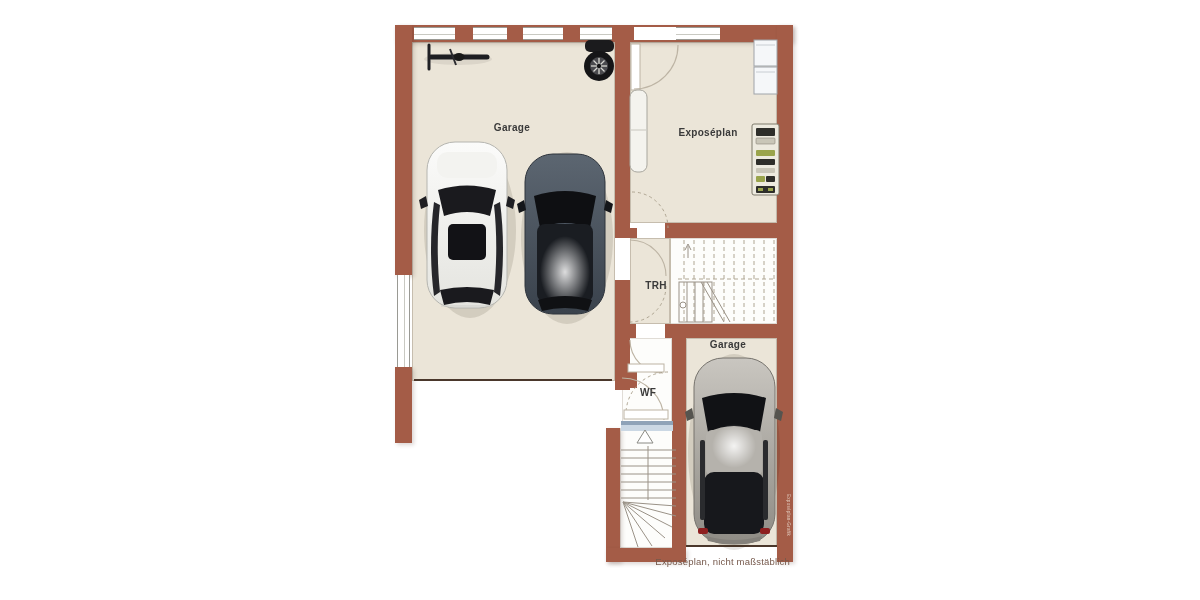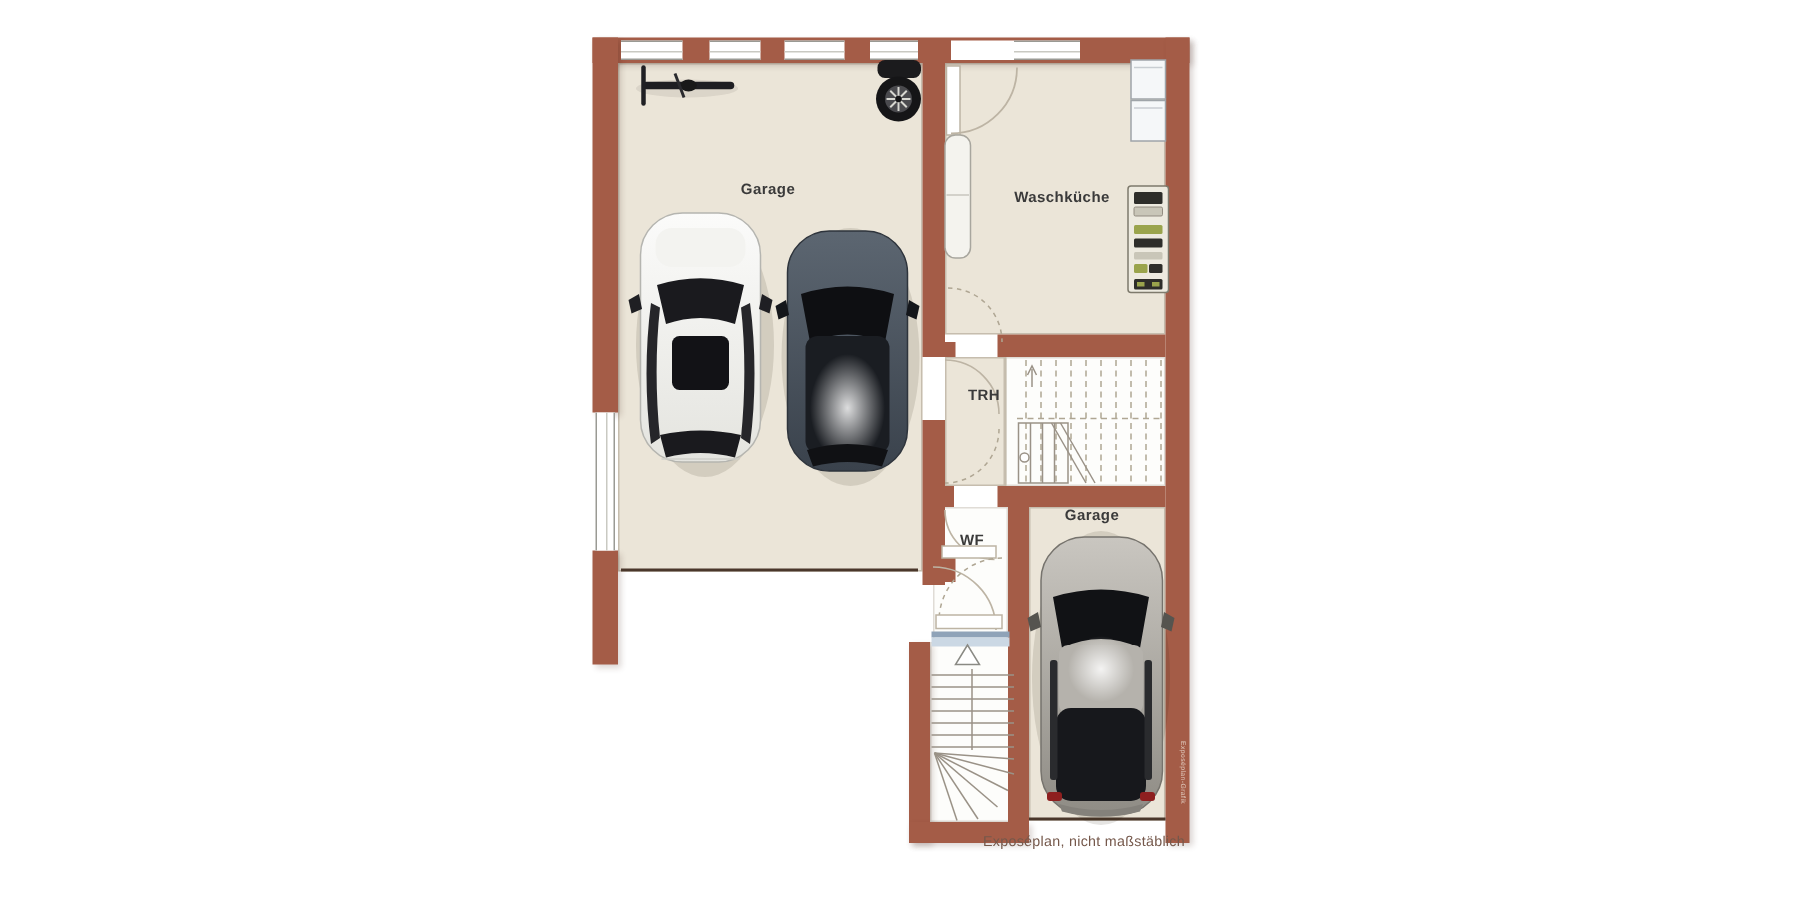--- a/index.html
+++ b/index.html
@@ -249,20 +249,20 @@
       <rect x="756" y="168" width="19" height="5" rx="1" fill="#C9C6B8"></rect>
       <rect x="756" y="176" width="9" height="6" rx="1" style="fill:var(--c-shelf_green)"></rect>
       <rect x="766" y="176" width="9" height="6" rx="1" style="fill:var(--c-item_dark)"></rect>
       <rect x="756" y="186" width="19" height="7" rx="1" style="fill:var(--c-item_dark)"></rect>
       <rect x="758" y="188" width="5" height="3" style="fill:var(--c-shelf_green)"></rect>
       <rect x="768" y="188" width="5" height="3" style="fill:var(--c-shelf_green)"></rect>
     </g>
   </svg>
 
   <div class="room-label" style="left:512px;top:127px;">Garage</div>
-  <div class="room-label" style="left:708px;top:132px;">Waschküche</div>
-  <div class="room-label" style="left:656px;top:264px;text-align:center;">TRH</div>
-  <div class="room-label" style="left:648px;top:361px;">WF</div>
+  <div class="room-label" style="left:708px;top:132px;">Exposéplan</div>
+  <div class="room-label" style="left:656px;top:285px;text-align:center;">TRH</div>
+  <div class="room-label" style="left:648px;top:392px;">WF</div>
   <div class="room-label" style="left:728px;top:344px;">Garage</div>
 
   <div id="caption">Exposéplan, nicht maßstäblich</div>
   <div id="watermark">Exposéplan-Grafik</div>
 </div>
 
 </body></html>

